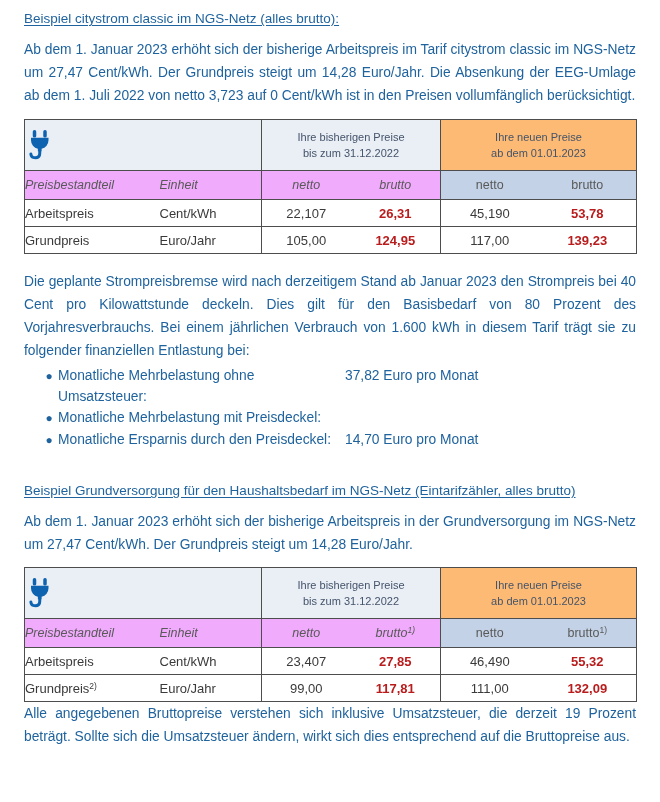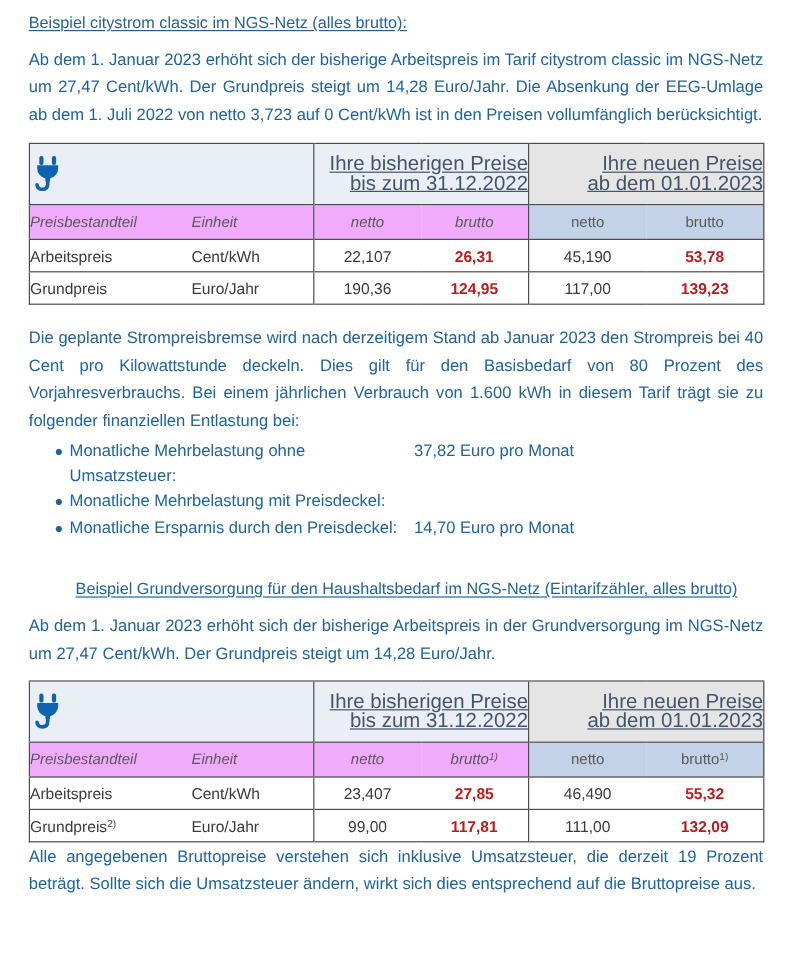--- a/index.html
+++ b/index.html
@@ -13,21 +13,21 @@
     font-family:"Liberation Sans", sans-serif;
     -webkit-font-smoothing:antialiased;
   }
   .page{width:660px;height:748px;padding:8px 24px 14px 24px;}
 
   .heading{
     color:var(--blue);font-size:13.5px;line-height:18px;
     text-decoration:underline;text-underline-offset:2px;
   }
   .h1{margin-top:2px;}
-  .h2{margin-top:31px;margin-left:39px;}
+  .h2{margin-top:31px;}
   .h3{margin-top:19px;}
 
   .para{
     color:var(--blue);font-size:13.8px;line-height:23px;
     text-align:justify;margin:10px 0 0 0;
   }
   .p-relief{margin-top:16px;}
   .p-hinweis{margin-top:0;}
 
   
@@ -48,27 +48,27 @@
     padding:0;font-weight:normal;vertical-align:middle;
   }
   .gs{border-left:1px solid var(--border);}
   .c1{width:135px;}.c2{width:102px;}.c3{width:89px;}.c4{width:90px;}.c5{width:98px;}.c6{width:98px;}
 
   .row-period th{height:51px;}
   .row-sub th{height:29px;}
   .row-data td{height:27px;}
 
   .light{background:#eaeef5;}
-  .blue{background:#e5e5e5;}
+  .blue{background:#fdba74;}
   .sublight{background:#f0abfc;font-style:italic;}
   .subblue{background:#c3d2e6;}
 
   .period{
-    text-align:right;white-space:pre-line;
-    font-size:17px;line-height:16px;color:#44546a;text-decoration:underline;
+    text-align:center;white-space:pre-line;
+    font-size:11px;line-height:16px;color:#44546a;
   }
   .row-sub th{font-size:12.5px;color:#595959;}
   .tl{text-align:left;padding-left:8px;}
   .tc{text-align:center;}
   .row-data td{font-size:13px;color:#3a3a3a;background:#ffffff;}
   .row-data td.bold{font-weight:bold;color:#b91c1c;}
   sup{font-size:8.5px;vertical-align:4px;line-height:0;}
 
   .logo-cell{padding-left:8px;}
   .plug-icon{display:block;}
@@ -121,21 +121,21 @@
         <td class="tl"><span>Arbeitspreis</span><sup></sup></td>
         <td class="tl">Cent/kWh</td>
         <td class="tc gs">22,107</td>
         <td class="tc bold">26,31</td>
         <td class="tc gs">45,190</td>
         <td class="tc bold">53,78</td>
       </tr>
       <tr class="row-data">
         <td class="tl"><span>Grundpreis</span><sup></sup></td>
         <td class="tl">Euro/Jahr</td>
-        <td class="tc gs">190,36</td>
+        <td class="tc gs">105,00</td>
         <td class="tc bold">124,95</td>
         <td class="tc gs">117,00</td>
         <td class="tc bold">139,23</td>
       </tr>
     </tbody>
   </table>
 
   <div class="para p-relief">Die geplante Strompreisbremse wird nach derzeitigem Stand ab Januar 2023 den Strompreis bei 40 Cent pro Kilowattstunde deckeln. Dies gilt für den Basisbedarf von 80 Prozent des Vorjahresverbrauchs. Bei einem jährlichen Verbrauch von 1.600 kWh in diesem Tarif trägt sie zu folgender finanziellen Entlastung bei:</div>
 
   <ul class="bullets">

